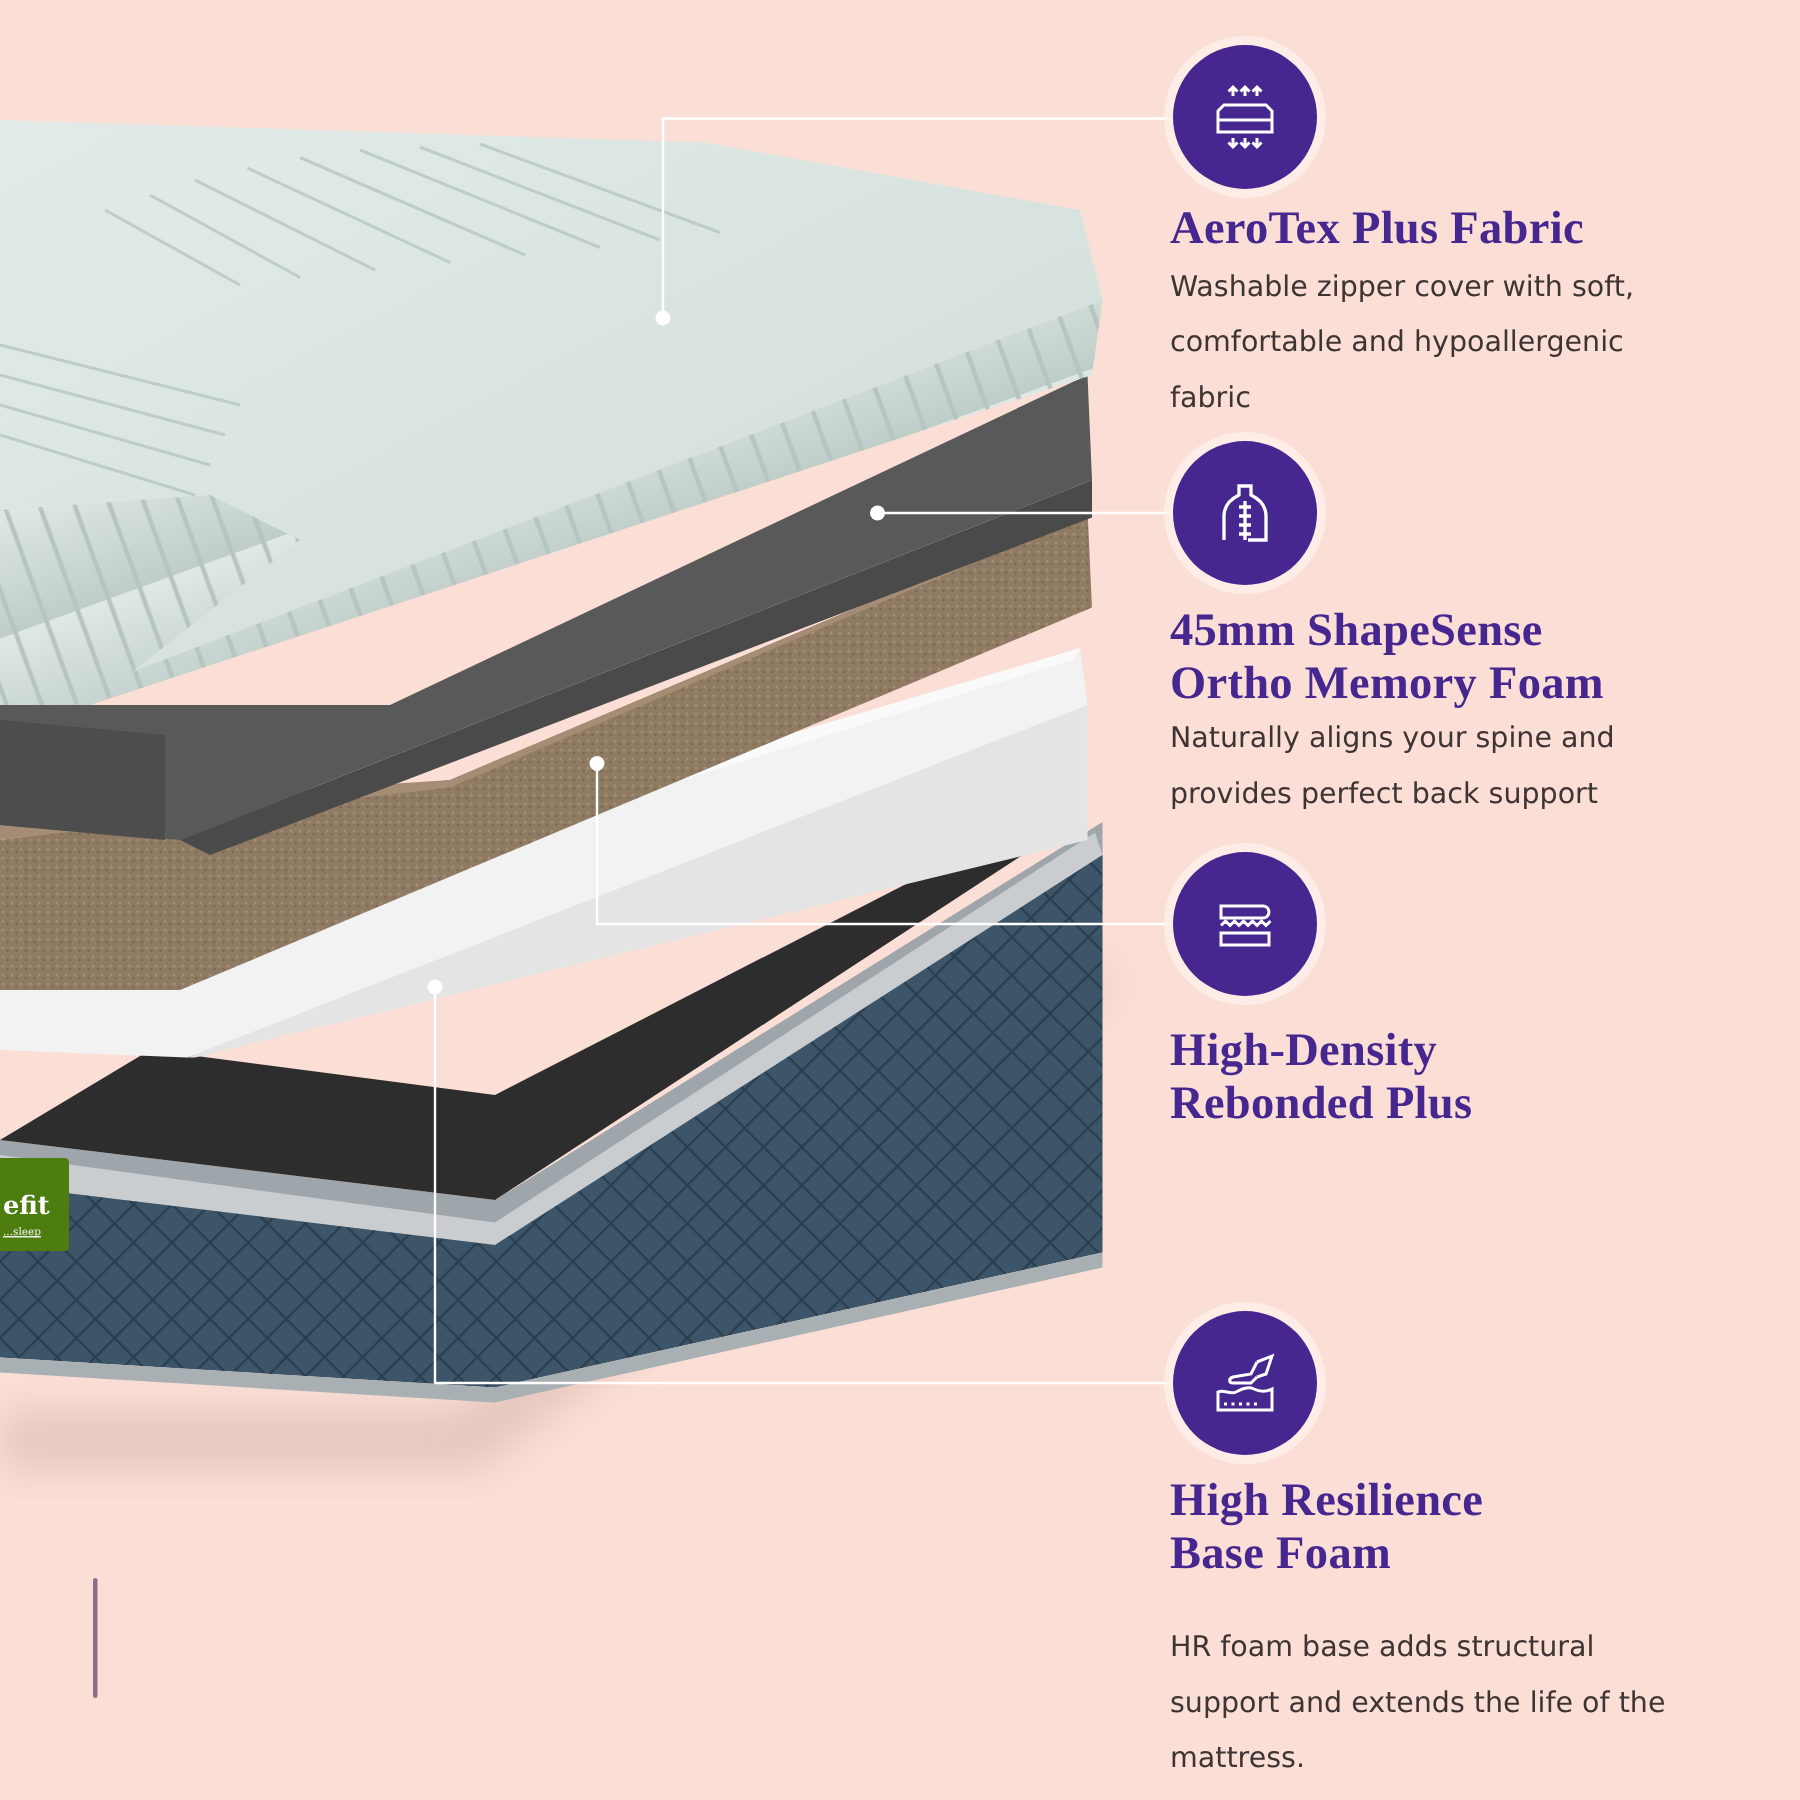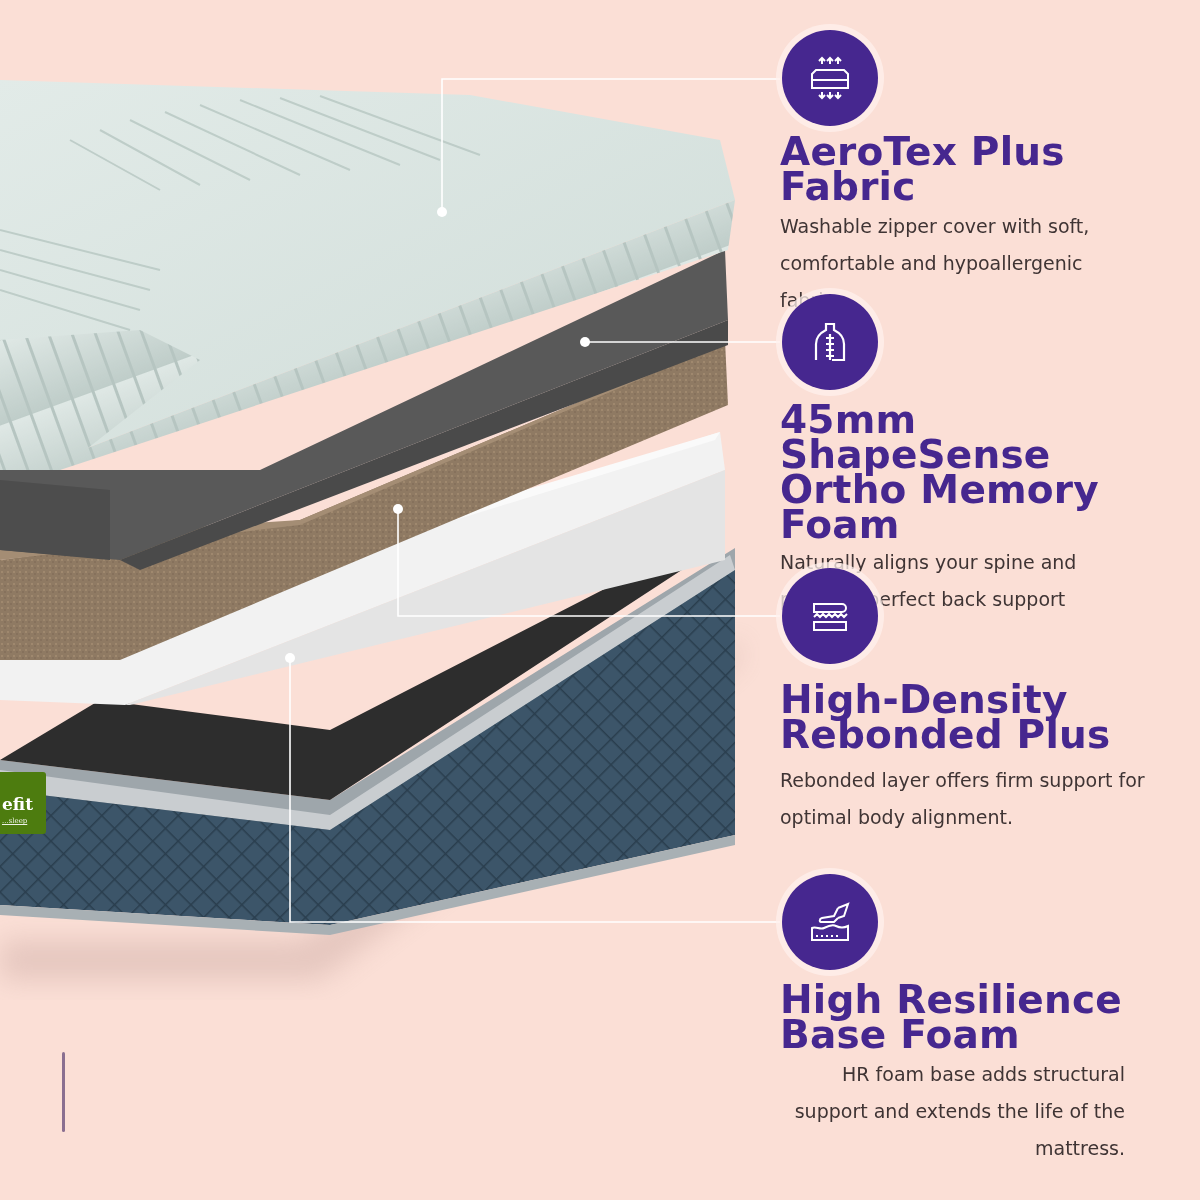--- a/index.html
+++ b/index.html
@@ -15,22 +15,22 @@
 
   .feature { position: absolute; left: 780px; width: 400px; }
   .icon-circle {
     width: 96px; height: 96px; border-radius: 50%;
     background: #46278f;
     box-shadow: 0 0 0 6px rgba(255,240,236,0.75);
     display: flex; align-items: center; justify-content: center;
     margin-left: 2px;
   }
   .feature-title {
-    color: #46278f; font-weight: bold; font-size: 39px; line-height: 35px;
-    margin: 0; letter-spacing: 0.2px;
+    color: #46278f; font-weight: bold; font-size: 31px; line-height: 35px;
+    margin: 0; letter-spacing: 0.2px; font-family: Liberation Serif, serif;
   }
   .feature-desc {
     color: #3f3434; font-size: 19px; line-height: 37px; margin: 0;
   }
   .scroll-bar { position: absolute; left: 62px; top: 1052px; width: 3px; height: 80px; background: #8a6f90; border-radius: 2px; }
   .brand-tag {
     position: absolute; left: 0; top: 772px; width: 46px; height: 62px;
     background: #4d7c0f; border-radius: 0 3px 3px 0; color: #fff;
     font-family: "DejaVu Serif", serif; font-weight: bold; font-size: 17px;
     box-sizing: border-box; padding: 22px 0 0 2px; overflow: hidden; white-space: nowrap;
@@ -156,31 +156,30 @@
 
   <div class="feature" style="top:568px;">
     <div class="icon-circle">
       <svg width="56" height="56" viewBox="0 0 56 56" fill="none" stroke="#fff" stroke-width="2">
         <path d="M12 16h28a4 4 0 010 8H12zM12 34h32v8H12z"></path>
         <path d="M12 29l3-3 3 3 3-3 3 3 3-3 3 3 3-3 3 3 3-3 3 3 3-3"></path>
       </svg>
     </div>
     <h3 class="feature-title" style="margin-top:18px;">High-Density</h3>
     <h3 class="feature-title">Rebonded Plus</h3>
-    <p class="feature-desc" style="width:385px;margin-top:10px;">Rebonded layer offers firm support for optimal body alignment.</p>
   </div>
 
   <div class="feature" style="top:874px;">
     <div class="icon-circle">
       <svg width="56" height="56" viewBox="0 0 56 56" fill="none" stroke="#fff" stroke-width="2">
         <path d="M36 14l10-4-4 12-6 2"></path>
           <path d="M36 14l-4 8-12 2c-3 1-3 4 0 4h12l4-4"></path>
         <path d="M10 34c4-2 8 2 12 0s8-4 12-2 8 2 12 0v14H10z"></path>
         <path d="M14 42h2M19 42h2M24 42h2M29 42h2M34 42h2"></path>
       </svg>
     </div>
     <h3 class="feature-title" style="margin-top:12px;">High Resilience</h3>
     <h3 class="feature-title">Base Foam</h3>
-    <p class="feature-desc" style="width:345px;margin-top:4px;text-align:right;">HR foam base adds structural support and extends the life of the mattress.</p>
+    <p class="feature-desc" style="width:345px;margin-top:28px;">HR foam base adds structural support and extends the life of the mattress.</p>
   </div>
 
   <div class="scroll-bar"></div>
 </div>
 
 </body></html>

